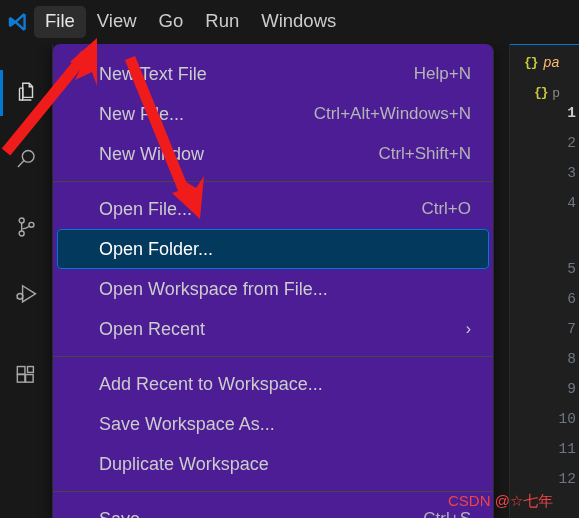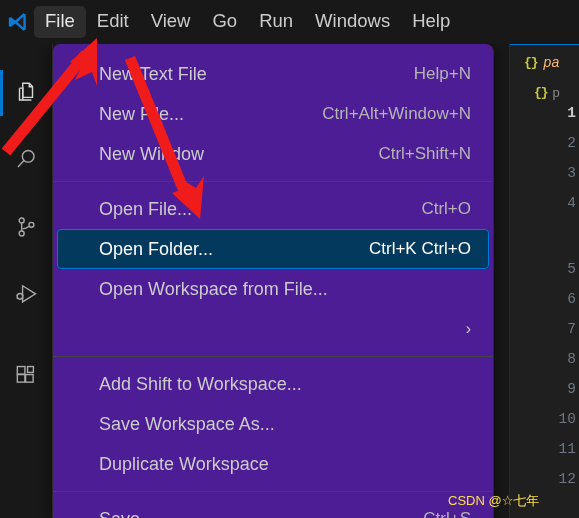--- a/index.html
+++ b/index.html
@@ -244,22 +244,22 @@
     width: 579px; height: 518px;
     pointer-events: none;
     z-index: 40;
   }
 
   
   .watermark {
     position: absolute;
     left: 448px;
     top: 492px;
-    font-size: 13px;
-    color: #fde047;
+    font-size: 15px;
+    color: #ef4444;
     white-space: nowrap;
     z-index: 35;
   }
 </style>
 </head>
 <body>
 
 <div id="app">
 
   <div class="activitybar">
@@ -344,60 +344,58 @@
 
   <div class="titlebar">
     <div class="vscode-logo">
       <svg width="24" height="24" viewBox="0 0 24 24">
         <path d="M18.4 3.2L20.8 4.4v15.2l-2.4 1.2-8.1-7.3-4.6 3.5-1.9-1V8l1.9-1 4.6 3.5z" fill="#0e7ad4"></path>
         <path d="M18.4 6.6v10.8l-6.1-5.4z" fill="#1f1f1f"></path>
       </svg>
     </div>
     <div class="menubar">
       <div class="menubar-item active">File</div>
-      <div class="menubar-item">Edit</div>
       <div class="menubar-item">View</div>
       <div class="menubar-item">Go</div>
       <div class="menubar-item">Run</div>
       <div class="menubar-item">Windows</div>
-      <div class="menubar-item">Help</div>
     </div>
   </div>
 
   <div class="menu-panel" id="file-menu">
       <div class="menu-item">
         <span class="menu-label">New Text File</span>
         <span class="menu-key">Help+N</span>
       </div>
       <div class="menu-item">
         <span class="menu-label">New File...</span>
-        <span class="menu-key">Ctrl+Alt+Window+N</span>
+        <span class="menu-key">Ctrl+Alt+Windows+N</span>
       </div>
       <div class="menu-item">
         <span class="menu-label">New Window</span>
         <span class="menu-key">Ctrl+Shift+N</span>
       </div>
       <div class="menu-sep"></div>
       <div class="menu-item">
         <span class="menu-label">Open File...</span>
         <span class="menu-key">Ctrl+O</span>
       </div>
       <div class="menu-item highlight">
         <span class="menu-label">Open Folder...</span>
-        <span class="menu-key">Ctrl+K Ctrl+O</span>
       </div>
       <div class="menu-item">
         <span class="menu-label">Open Workspace from File...</span>
       </div>
       <div class="menu-item">
+        <span class="menu-label">Open Recent</span>
         <span class="submenu-arrow">›</span>
       </div>
       <div class="menu-sep"></div>
       <div class="menu-item">
-        <span class="menu-label">Add Shift to Workspace...</span>
+        <span class="menu-label">Add Recent to Workspace...</span>
       </div>
       <div class="menu-item">
         <span class="menu-label">Save Workspace As...</span>
       </div>
       <div class="menu-item">
         <span class="menu-label">Duplicate Workspace</span>
       </div>
       <div class="menu-sep"></div>
       <div class="menu-item">
         <span class="menu-label">Save</span>

